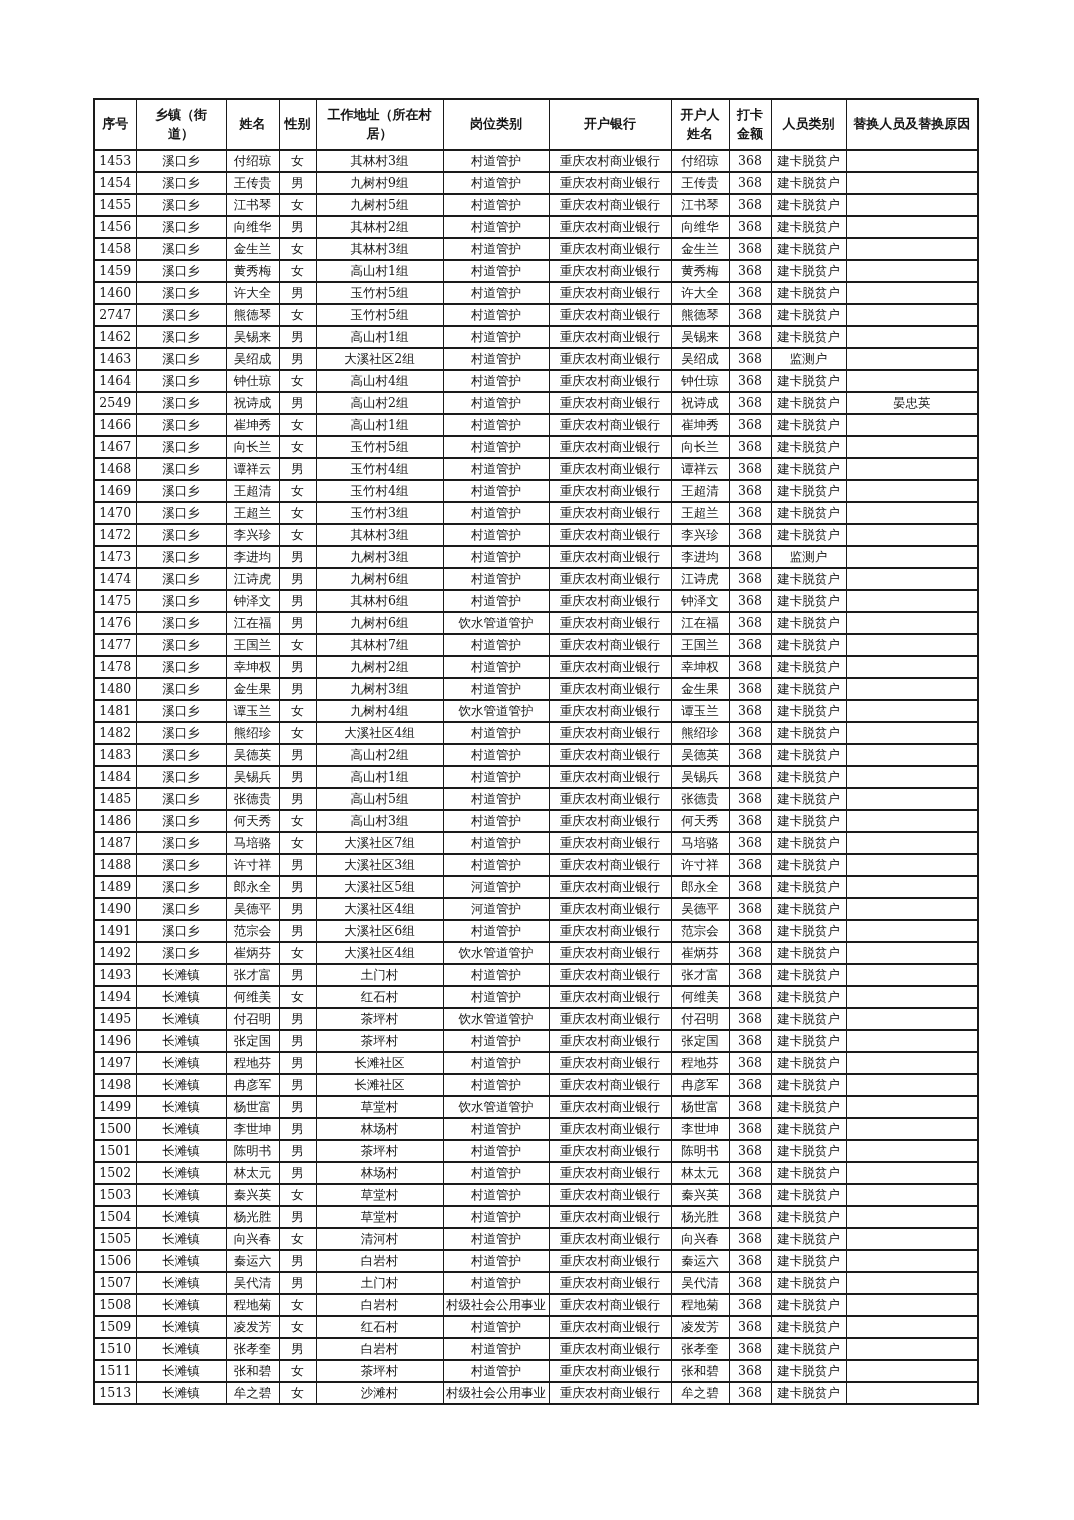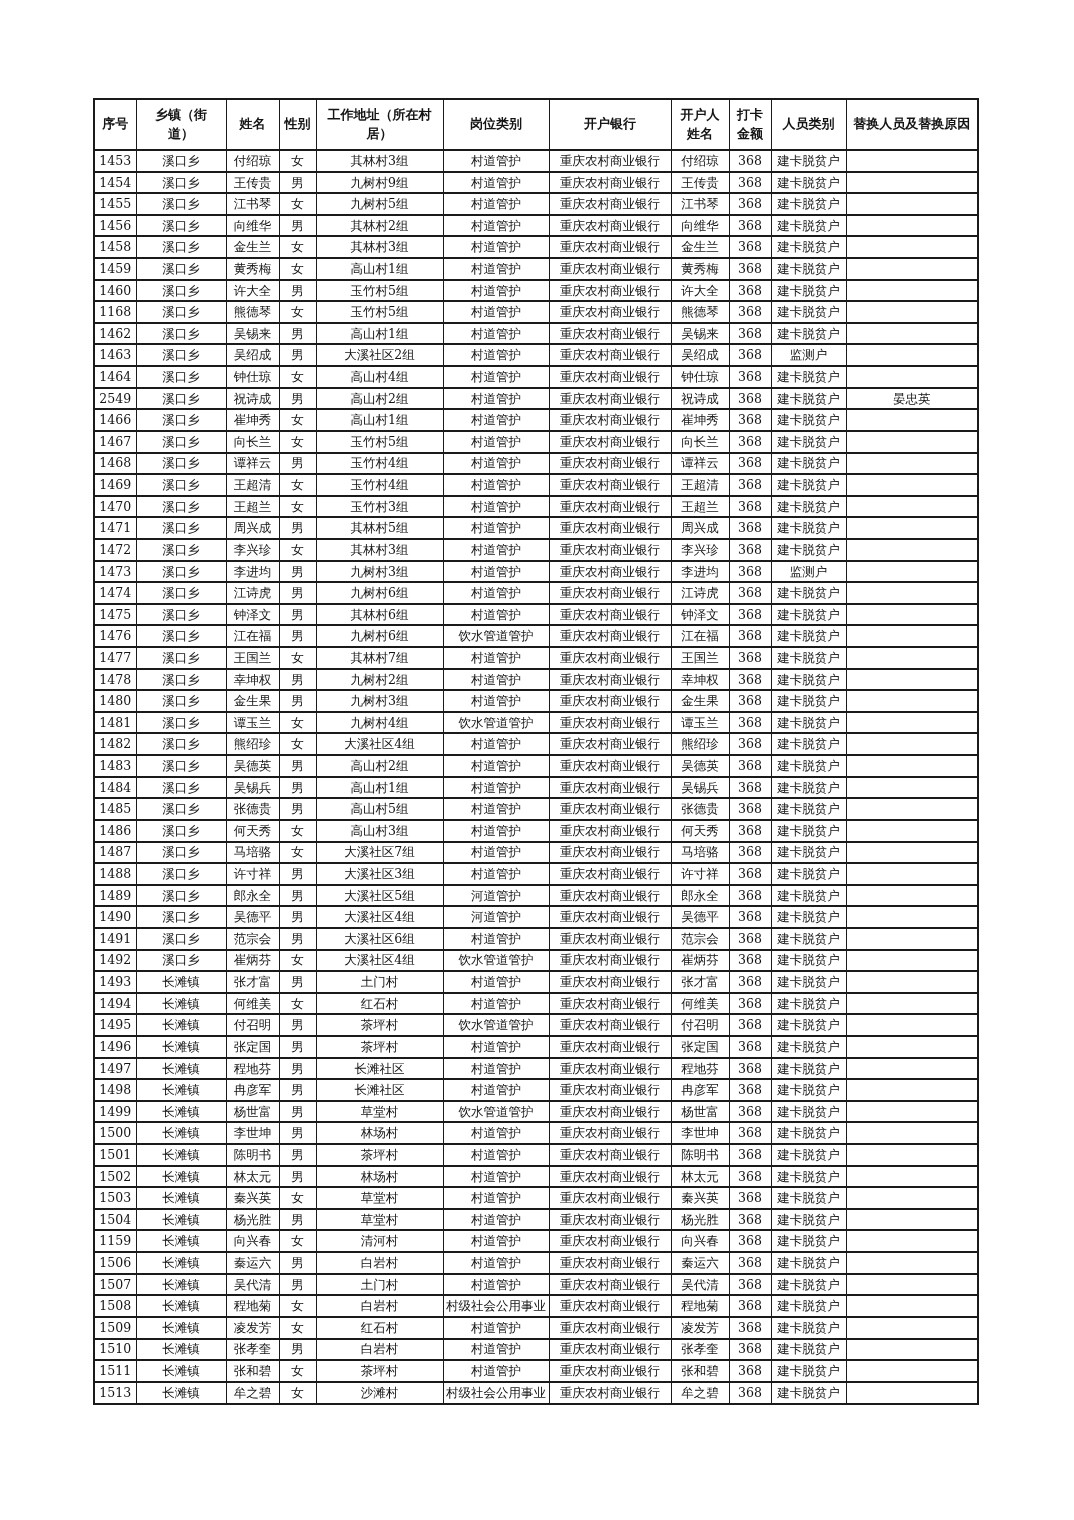--- a/index.html
+++ b/index.html
@@ -177,21 +177,21 @@
           <td>男</td>
           <td>玉竹村5组</td>
           <td>村道管护</td>
           <td>重庆农村商业银行</td>
           <td>许大全</td>
           <td>368</td>
           <td>建卡脱贫户</td>
           <td></td>
         </tr>
         <tr>
-          <td>1168</td>
+          <td>2747</td>
           <td>溪口乡</td>
           <td>熊德琴</td>
           <td>女</td>
           <td>玉竹村5组</td>
           <td>村道管护</td>
           <td>重庆农村商业银行</td>
           <td>熊德琴</td>
           <td>368</td>
           <td>建卡脱贫户</td>
           <td></td>
@@ -302,33 +302,20 @@
         </tr>
         <tr>
           <td>1470</td>
           <td>溪口乡</td>
           <td>王超兰</td>
           <td>女</td>
           <td>玉竹村3组</td>
           <td>村道管护</td>
           <td>重庆农村商业银行</td>
           <td>王超兰</td>
-          <td>368</td>
-          <td>建卡脱贫户</td>
-          <td></td>
-        </tr>
-        <tr>
-          <td>1471</td>
-          <td>溪口乡</td>
-          <td>周兴成</td>
-          <td>男</td>
-          <td>其林村5组</td>
-          <td>村道管护</td>
-          <td>重庆农村商业银行</td>
-          <td>周兴成</td>
           <td>368</td>
           <td>建卡脱贫户</td>
           <td></td>
         </tr>
         <tr>
           <td>1472</td>
           <td>溪口乡</td>
           <td>李兴珍</td>
           <td>女</td>
           <td>其林村3组</td>
@@ -736,21 +723,21 @@
           <td>男</td>
           <td>草堂村</td>
           <td>村道管护</td>
           <td>重庆农村商业银行</td>
           <td>杨光胜</td>
           <td>368</td>
           <td>建卡脱贫户</td>
           <td></td>
         </tr>
         <tr>
-          <td>1159</td>
+          <td>1505</td>
           <td>长滩镇</td>
           <td>向兴春</td>
           <td>女</td>
           <td>清河村</td>
           <td>村道管护</td>
           <td>重庆农村商业银行</td>
           <td>向兴春</td>
           <td>368</td>
           <td>建卡脱贫户</td>
           <td></td>

